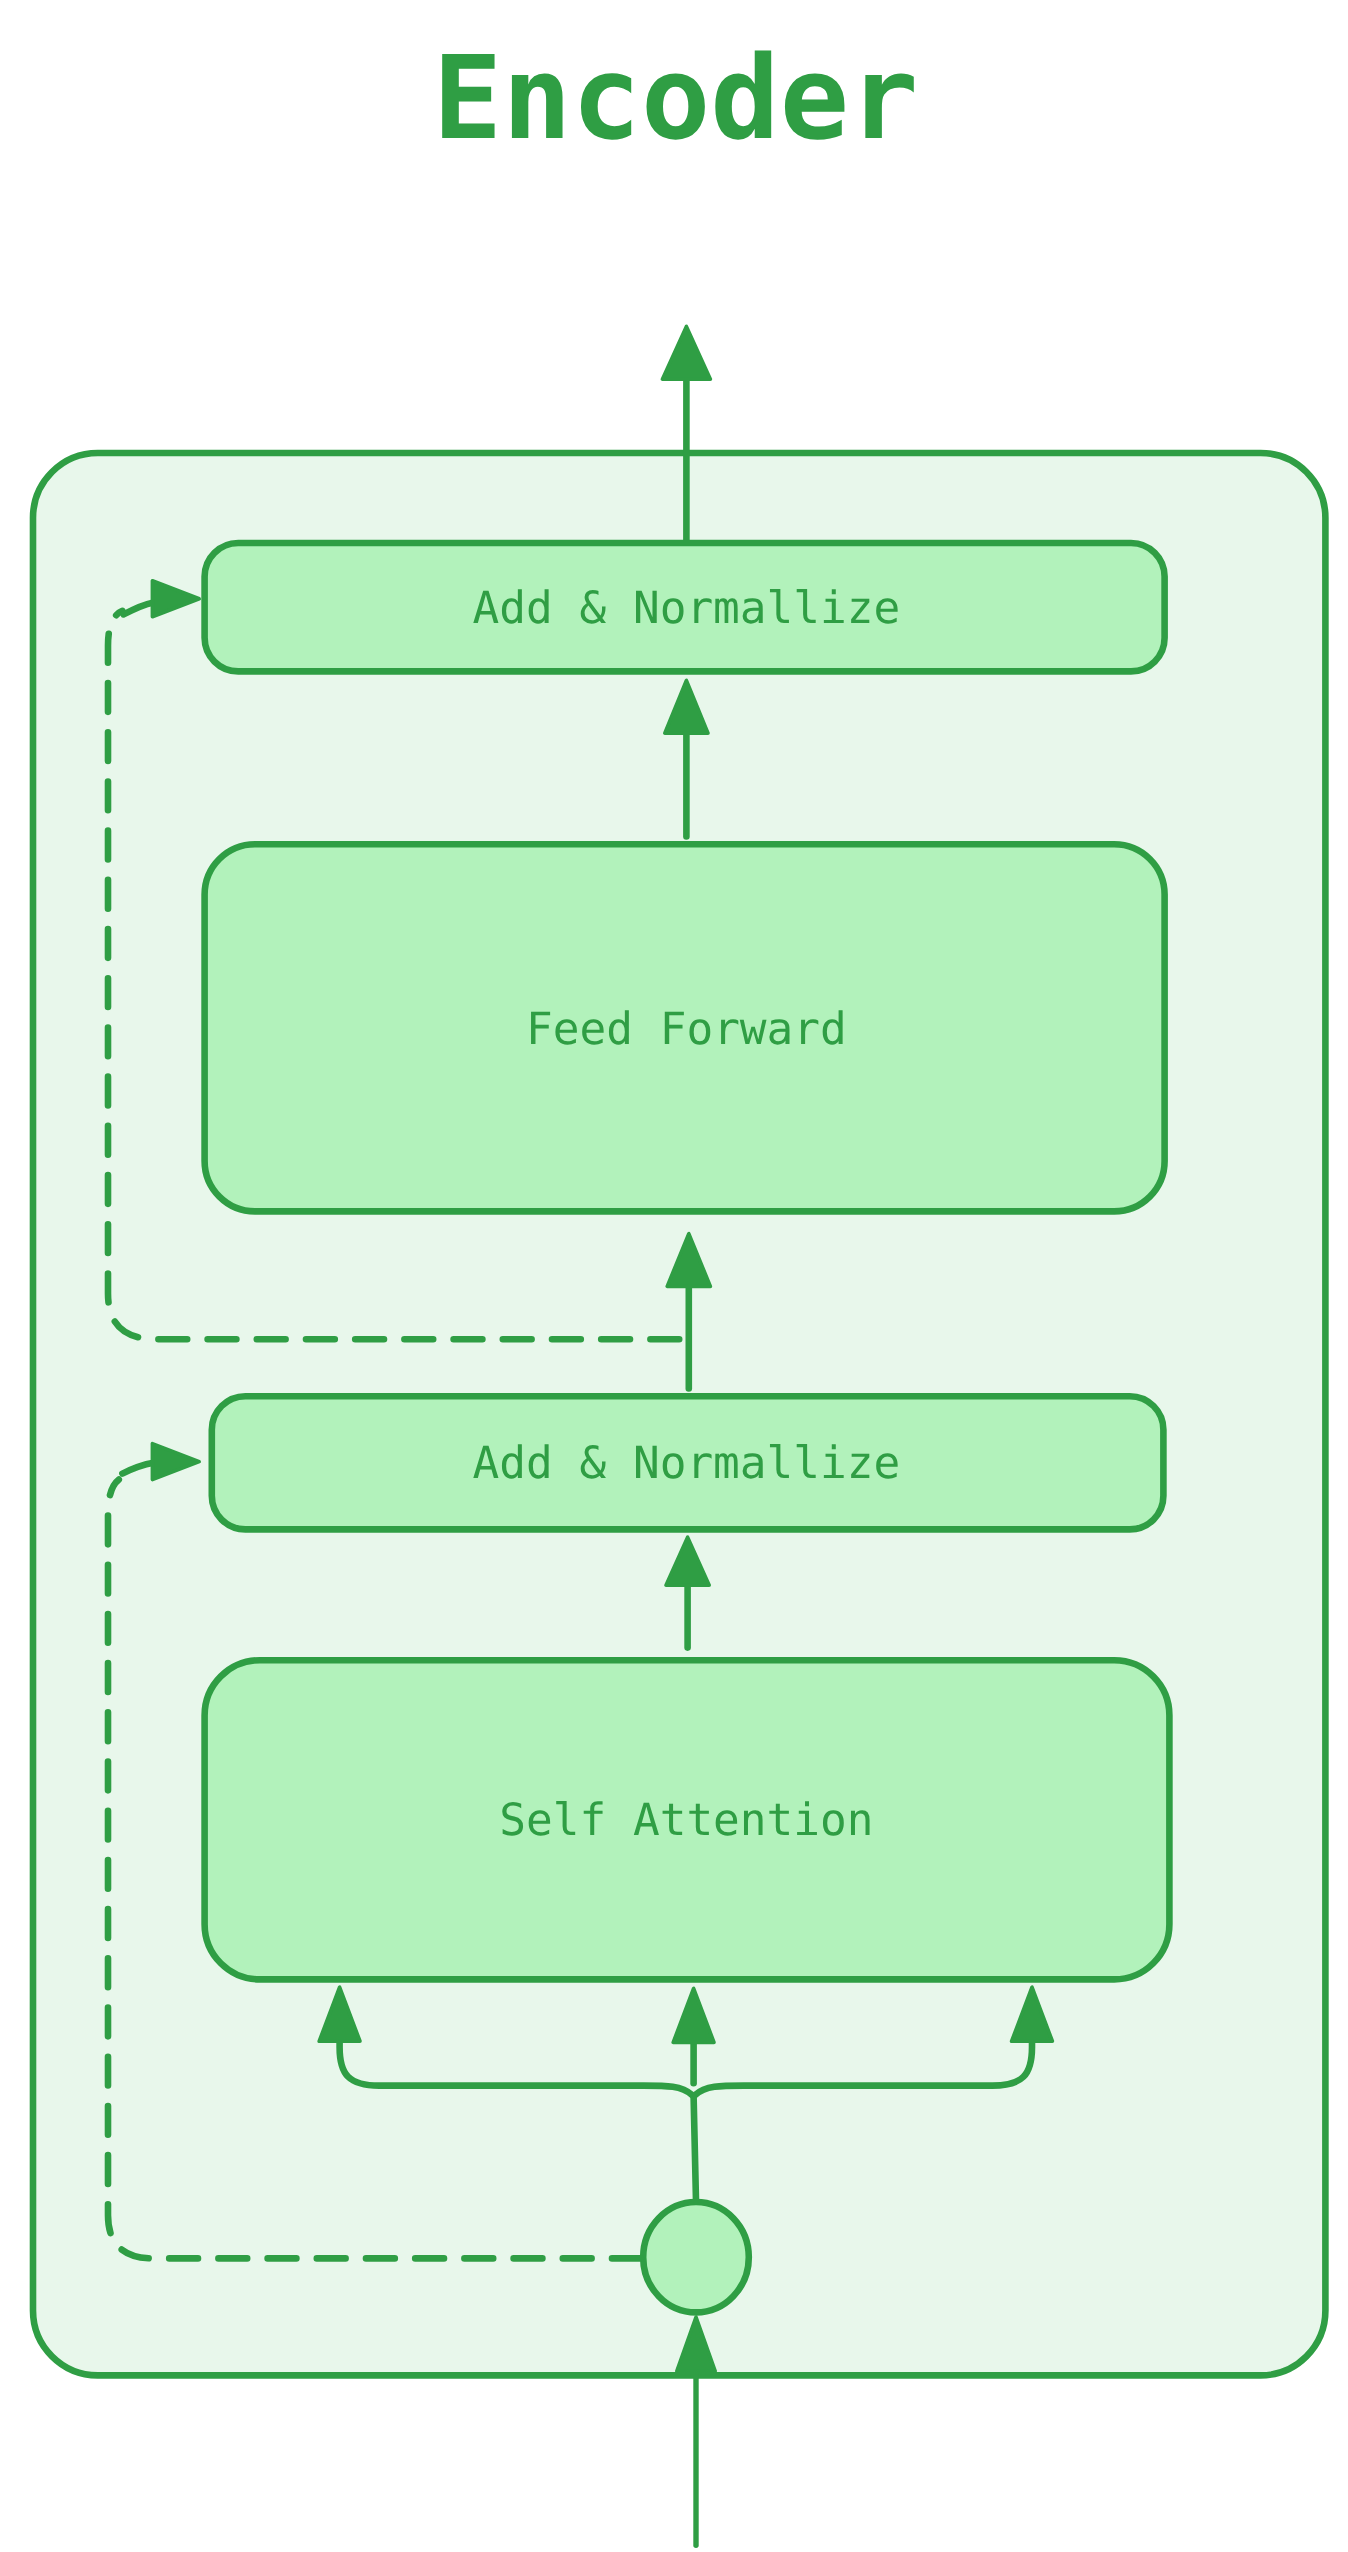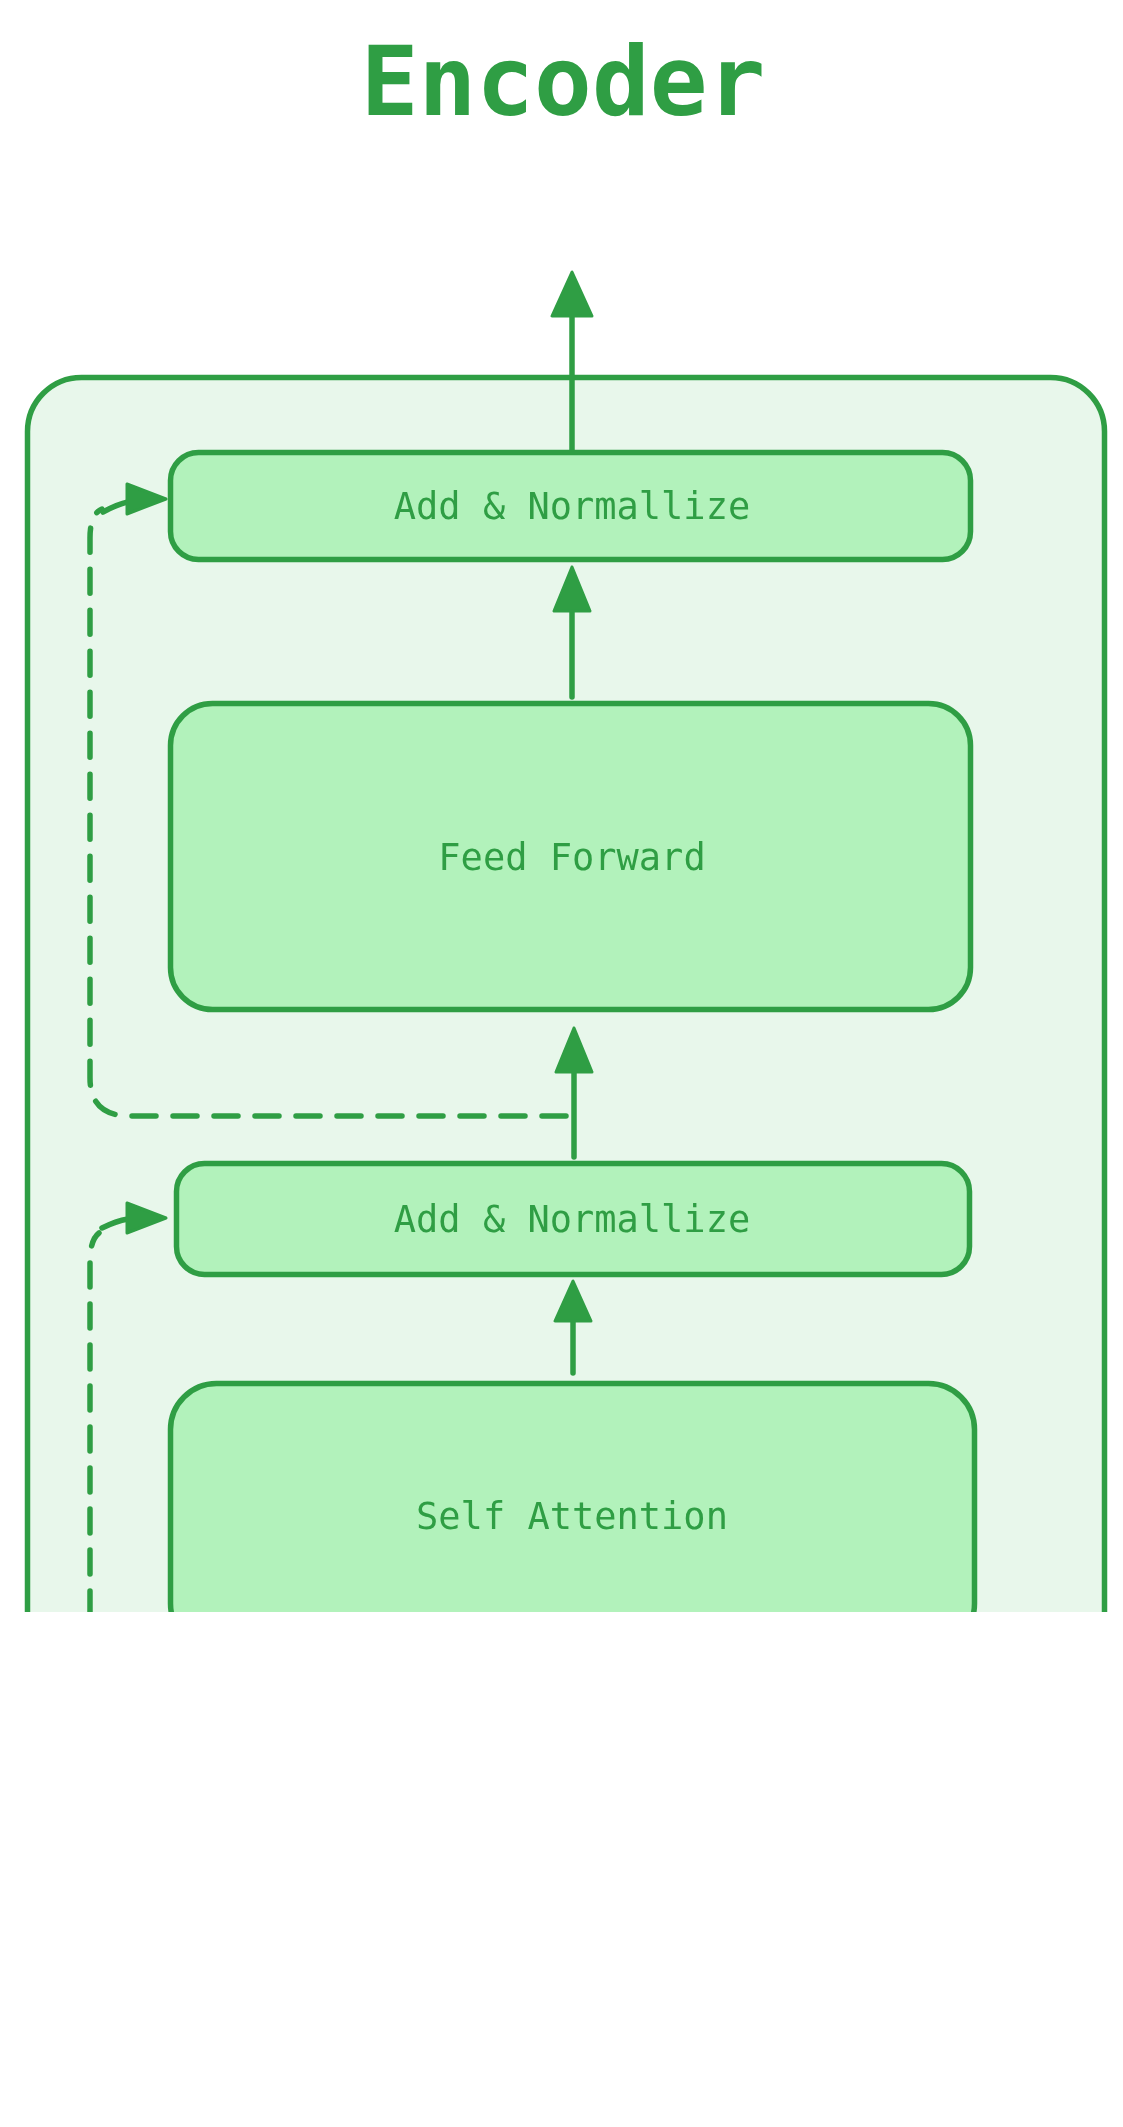--- a/index.html
+++ b/index.html
@@ -2,21 +2,21 @@
 <html style="--stroke: #2f9e44; --node-fill: #b2f2bb; --container-fill: #e8f7eb; --background: #ffffff;"><head>
 <meta charset="utf-8">
 <style>
   :root{
     --stroke:#2f9e44;
     --node-fill:#b2f2bb;
     --container-fill:#e8f7eb;
     --background:#ffffff;
   }
   html,body{margin:0;padding:0;background:var(--background);}
-  .stage{width:1123px;height:1612px;position:relative;background:var(--background);
+  .stage{width:1123px;height:2127px;position:relative;background:var(--background);
          font-family:"DejaVu Sans Mono","Liberation Mono",monospace;}
   svg{display:block;}
   .wire{fill:none;stroke:var(--stroke);stroke-width:5.5;stroke-linecap:round;stroke-linejoin:round;}
   .thin{stroke-width:4.5;}
   .dashed{stroke-dasharray:24 17;}
   .head{fill:var(--stroke);stroke:var(--stroke);stroke-width:3;stroke-linejoin:round;}
   .node{stroke:var(--stroke);stroke-width:5.5;}
   .label{font-family:"DejaVu Sans Mono","Liberation Mono",monospace;font-size:37px;
          fill:var(--stroke);text-anchor:middle;}
   .title{font-size:96px;font-weight:bold;}

